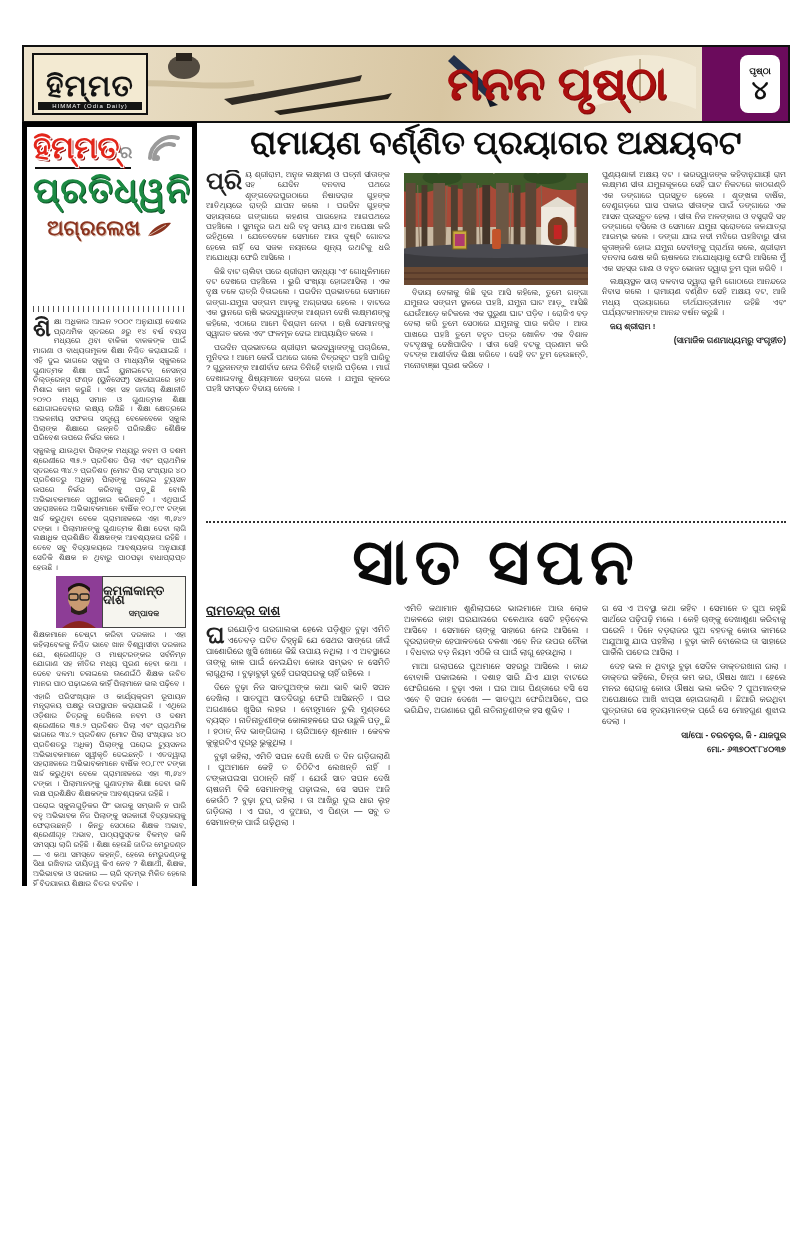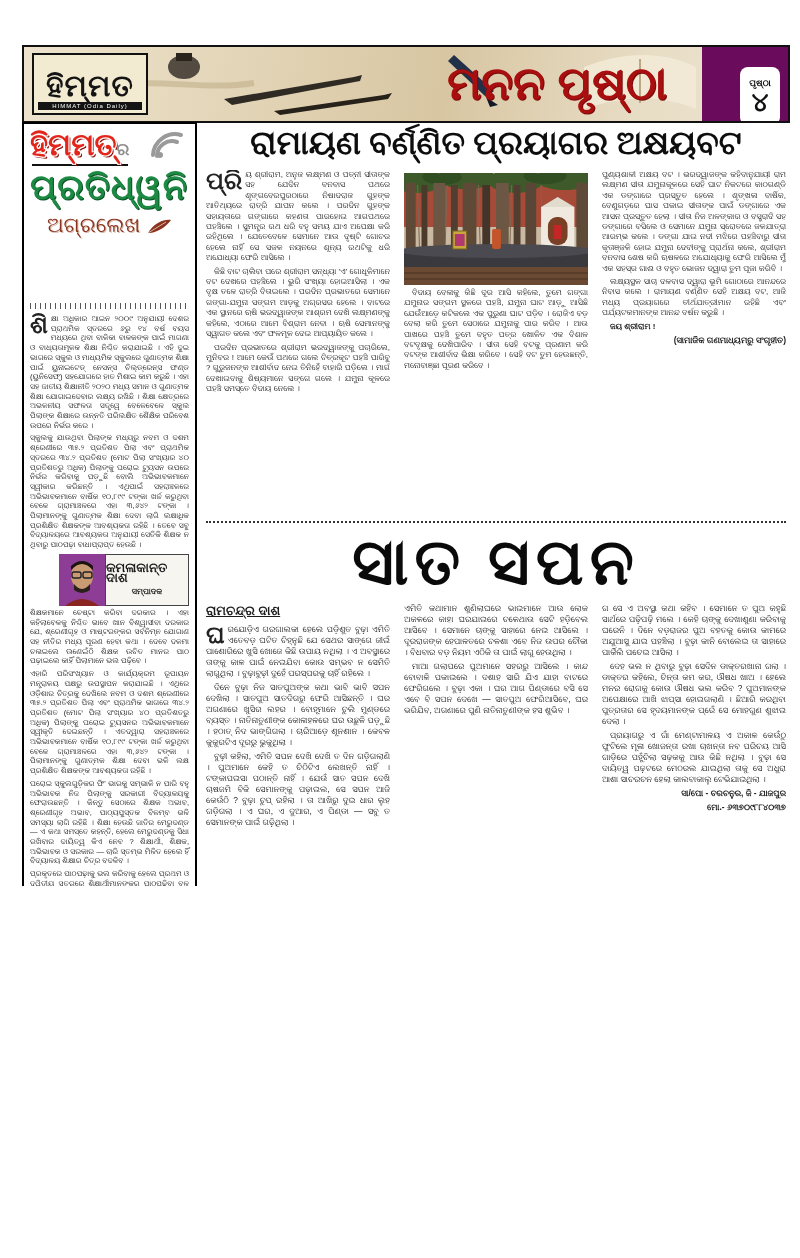--- a/index.html
+++ b/index.html
@@ -16,37 +16,37 @@
   .mast-strip{width:92%;background:#141414;color:#fff;font-size:6px;text-align:center;
               padding:1px 0;margin-bottom:3px;letter-spacing:1px;}
   .page-title{position:absolute;left:408px;top:4px;width:250px;text-align:center;
               font-size:46px;font-weight:bold;color:#a90f0f;text-shadow:1px 1px 0 #7a0a0a;line-height:64px;}
   .purple-block{position:absolute;right:0;top:0;width:86px;height:100%;background:#6b0b5c;}
   .date-box{position:absolute;right:96px;top:13px;width:96px;height:48px;background:#fbf6c4;
             border:1px solid #9b9b7a;border-radius:9px;display:flex;flex-direction:column;
             align-items:center;justify-content:center;gap:3px;}
   .date-box .day{font-size:9px;font-weight:bold;color:#8a2a14;}
   .date-box .date{font-size:9px;font-weight:bold;color:#8a2a14;}
-  .pageno-box{position:absolute;right:8px;top:20px;width:40px;height:58px;background:#ffffff;
+  .pageno-box{position:absolute;right:8px;top:8px;width:40px;height:58px;background:#ffffff;
               border-radius:8px;display:flex;flex-direction:column;align-items:center;justify-content:center;}
   .pageno-box .lbl{font-size:9px;font-weight:bold;color:#111;}
   .pageno-box .num{font-size:26px;font-weight:bold;color:#111;line-height:1;}
 
   
-  .sidebar{position:absolute;left:22px;top:122px;width:175px;height:1068px;border:2px solid #000000;
+  .sidebar{position:absolute;left:22px;top:122px;width:175px;height:1068px;border:5px solid #000000;
            background:#fff;padding:5px 6px;box-sizing:border-box;overflow:hidden;}
   .sb-logo{position:relative;height:168px;}
   .sb-line1{font-size:31px;font-weight:bold;color:#e3261b;
             text-shadow:-1px -1px 0 #fff,1px -1px 0 #fff,-1px 1px 0 #fff,1px 1px 0 #fff,2px 2px 0 #8a0d08;
             line-height:1.05;}
   .sb-line1 .ra{font-size:17px;color:#8f8f8f;font-weight:bold;text-shadow:none;}
   .sb-underline{width:96px;height:2px;background:#111;margin:2px 0 3px 2px;}
   .sb-line2{font-size:35px;font-weight:bold;color:#1c8a43;line-height:1.05;letter-spacing:1px;
             text-shadow:1px 1px 0 #0d5226;}
-  .sb-line3{margin-top:8px;text-align:center;font-size:21px;font-weight:normal;color:#8a3420;
+  .sb-line3{margin-top:8px;text-align:center;font-size:21px;font-weight:bold;color:#8a3420;
             text-shadow:1px 1px 0 #d8b9a8;}
   .wifi{position:absolute;right:2px;top:0;}
   .sb-ticks{height:6px;margin:6px 0 5px 0;
             background:repeating-linear-gradient(90deg,#555 0 1px,transparent 1px 5px);}
   .sb-body{font-size:7.6px;line-height:9.7px;text-align:justify;}
   .sb-body p{margin:0 0 3px 0;}
   .dropcap{float:left;font-size:24px;line-height:22px;font-weight:bold;margin:0 3px 0 0;color:#222;}
   .author-float{float:right;width:130px;margin:1px 0 2px 4px;display:flex;align-items:stretch;}
   .author-photo{width:46px;height:52px;flex:0 0 46px;}
   .author-namebox{flex:1;border:1px solid #444;background:#f6f5ef;display:flex;flex-direction:column;
@@ -240,21 +240,20 @@
         <p>ଦିନେ ବୁଢ଼ା ନିଜ ସାତପୁଅଙ୍କ କଥା ଭାବି ଭାବି ସପନ ଦେଖିଲା । ସାତପୁଅ ସାତଦିଗରୁ ଫେରି ଆସିଛନ୍ତି । ଘର ଅଗଣାରେ ଖୁସିର ଲହର । ବୋହୂମାନେ ଚୁଲି ମୁଣ୍ଡରେ ବ୍ୟସ୍ତ । ନାତିନାତୁଣୀଙ୍କ କୋଳାହଳରେ ଘର ଉଛୁଳି ପଡ଼ୁଛି । ହଠାତ୍ ନିଦ ଭାଙ୍ଗିଗଲା । ଚାରିଆଡ଼େ ଶୂନଶାନ । କେବଳ କୁକୁରଟିଏ ଦୂରରୁ ଭୁକୁଥିଲା ।</p>
         <p>ବୁଢ଼ୀ କହିଲା, ଏମିତି ସପନ ଦେଖି ଦେଖି ତ ଦିନ ଗଡ଼ିଗଲାଣି । ପୁଅମାନେ କେହି ତ ଚିଠିଟିଏ ଲେଖନ୍ତି ନାହିଁ । ଟଙ୍କାପଇସା ପଠାନ୍ତି ନାହିଁ । ଯେଉଁ ସାତ ସପନ ଦେଖି ଚାଷଜମି ବିକି ସେମାନଙ୍କୁ ପଢ଼ାଇଲ, ସେ ସପନ ଆଜି କେଉଁଠି ? ବୁଢ଼ା ଚୁପ୍ ରହିଲା । ତା ଆଖିରୁ ଦୁଇ ଧାର ଲୁହ ଗଡ଼ିଗଲା । ଏ ଘର, ଏ ଦୁଆର, ଏ ପିଣ୍ଡା — ସବୁ ତ ସେମାନଙ୍କ ପାଇଁ ଗଢ଼ିଥିଲା ।</p>
       </div>
       <div class="col">
         <p class="first">ଏମିତି କଥାମାନ ଶୁଣିଲାଘରେ ଭାଇମାନେ ଆଉ ଲୋକ ଅକଳରେ କାହା ଘରଯାଇରେ ଚଳେଥାଉ ସେଟି ହଡ଼ିବେଲ ଆସିବେ । ସେମାନେ ଚାଙ୍କୁ ସାହାରେ ନେଇ ଆସିଲେ । ଦୂରରାଜଙ୍କ ହେପାଳତରେ ଚଳଶା ଏବେ ନିଜ ଉପର ଚୌକା । ବିଧବାର ବଡ଼ ନିୟମ ଏଠିକି ତା ପାଇଁ ଲାଗୁ ହେଉଥିଲା ।</p>
         <p>ମାଆ ଗଲାପରେ ପୁଅମାନେ ସହରରୁ ଆସିଲେ । କାନ୍ଦ ବୋବାଳି ପକାଇଲେ । ଦଶାହ ସାରି ଯିଏ ଯାହା ବାଟରେ ଫେରିଗଲେ । ବୁଢ଼ା ଏକା । ଘର ଆଗ ପିଣ୍ଡାରେ ବସି ସେ ଏବେ ବି ସପନ ଦେଖେ — ସାତପୁଅ ଫେରିଆସିବେ, ଘର ଭରିଯିବ, ଅଗଣାରେ ପୁଣି ନାତିନାତୁଣୀଙ୍କ ହସ ଶୁଭିବ ।</p>
       </div>
       <div class="col">
         <p class="first">ଗ ସେ ଏ ଅବସ୍ଥା କଥା କହିବ । ସେମାନେ ତ ପୁଅ କହୁଛି ସାର୍ଥରେ ପଢ଼ିପଢ଼ି ମଲେ । କେହି ଚାଙ୍କୁ ଦେଖାଶୁଣା କରିବାକୁ ଘରେନି । ଦିନେ ବଡ଼ରାଜର ପୁଅ ବହତକୁ କୋଉ କାମରେ ଅଯୁଆସୁ ଯାଇ ପହଞ୍ଚିଲା । ବୁଢ଼ା କାନି ବୋଲେଇ ତା ସାହାରେ ପାର୍କିଲି ପଚେଇ ଆସିଲା ।</p>
         <p>ଦେହ ଭଲ ନ ଥିବାରୁ ବୁଢ଼ା ସେଦିନ ଡାକ୍ତରଖାନା ଗଲା । ଡାକ୍ତର କହିଲେ, ଚିନ୍ତା କମ କର, ଔଷଧ ଖାଅ । ହେଲେ ମନର ରୋଗକୁ କୋଉ ଔଷଧ ଭଲ କରିବ ? ପୁଅମାନଙ୍କ ଅପେକ୍ଷାରେ ଆଖି ଝାପ୍ସା ହୋଇଗଲାଣି । ଛିଆରି କରଥିବା ପୁତ୍ରତାର ସେ ହୃଦୟମାନଙ୍କ ପ୍ରେଁ ସେ ମୋହଗୁଣ ଶୁଝାଇ ଦେଲା ।</p>
-        <p>ପ୍ରୟାଗରୁ ଏ ଗାଁ ମେଣ୍ଟାମାଳୟ ଏ ଅକାଳ କେଉଁଠୁ ଫୁଟିଲେ ମୂଳା ଖୋଜନ୍ତା ରଖା ଚାଖନ୍ତା ନବ ପରିଚୟ ଆସି ଗାଡ଼ିରେ ପହୁଁଚିଲା ସଢ଼କକୁ ଆଉ କିଛି ନଥିଲା । ବୁଢ଼ା ସେ ଦାୟିତ୍ୱ ପଢ଼ଟରେ ମେଠରଲ ଯାଇଥିଲା ତାକୁ ସେ ଅଧୁରା ଆଶା ସାଚରଚନ ହେଲା କାଲବାକାଲୁ ଟେଭିଯାଇଥିଲା ।</p>
         <p class="sig">ସା/ପୋ - ଚରଚନୁର, ଜି - ଯାଜପୁର</p>
         <p class="sig">ମୋ.- ୬୩୭୦୯୮୮୪୦୩୭</p>
       </div>
     </div>
   </div>
 
   <div class="bottom-rule"></div>
 </div>
 
 </body></html>

